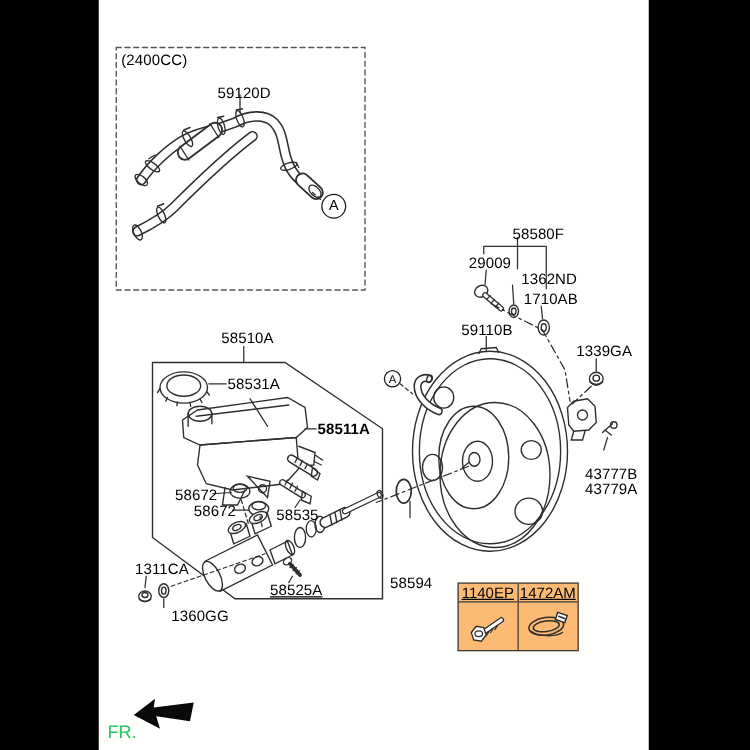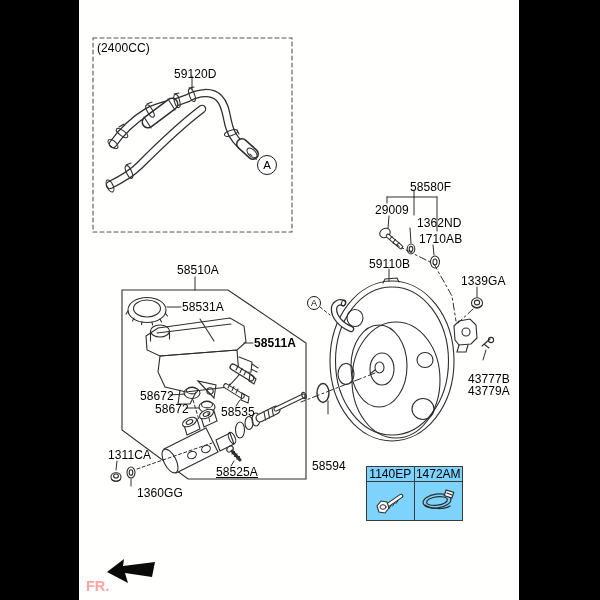--- a/index.html
+++ b/index.html
@@ -6,29 +6,29 @@
   .frame{position:relative;width:600px;height:600px;background:#000;overflow:hidden;
          font-family:"Liberation Sans",sans-serif;}
   .paper{position:absolute;left:79px;top:0;width:440px;height:600px;background:#fffffe;}
   svg.art{position:absolute;left:0;top:0;}
   .lbl{position:absolute;font-size:12px;line-height:12px;color:#000;white-space:nowrap;
        letter-spacing:.1px;}
   .marker{position:absolute;border:1.4px solid #1a1a1a;border-radius:50%;background:#fff;
           display:flex;align-items:center;justify-content:center;color:#000;}
   #markerA1{left:257px;top:155px;width:18px;height:18px;font-size:11.5px;}
   #markerA2{left:307px;top:296px;width:12px;height:12px;font-size:9px;}
-  .legend{position:absolute;left:366px;top:466px;width:95px;background:#7dd3fc;
-          border:1.1px solid #3a3a3a;}
+  .legend{position:absolute;left:366px;top:466px;width:95px;background:#fdba74;
+          border:1.1px solid #3a3a3a;text-decoration:underline;}
   .legend .hdr{display:grid;grid-template-columns:1fr 1fr;border-bottom:1.1px solid #3a3a3a;}
   .legend .hdr div{font-size:12px;line-height:14px;text-align:center;color:#000;}
   .legend .hdr div:first-child{border-right:1.1px solid #3a3a3a;}
   .legend .icons{display:grid;grid-template-columns:1fr 1fr;height:38px;}
   .legend .icons .cell{display:flex;align-items:center;justify-content:center;}
   .legend .icons .cell:first-child{border-right:1.1px solid #3a3a3a;}
-  .fr{position:absolute;left:86px;top:578px;font-size:14.5px;font-weight:bold;color:#fca5a5;}
+  .fr{position:absolute;left:86px;top:578px;font-size:14.5px;font-weight:normal;color:#22c55e;}
   .fr-arrow{position:absolute;left:104px;top:556px;}
 </style>
 </head>
 <body>
 
 <div class="frame">
   <div class="paper"></div>
 
   <svg class="art" width="600" height="600" viewBox="0 0 600 600">
     <g stroke="#2e2e2e" fill="none" stroke-width="1.1" stroke-linecap="round">

